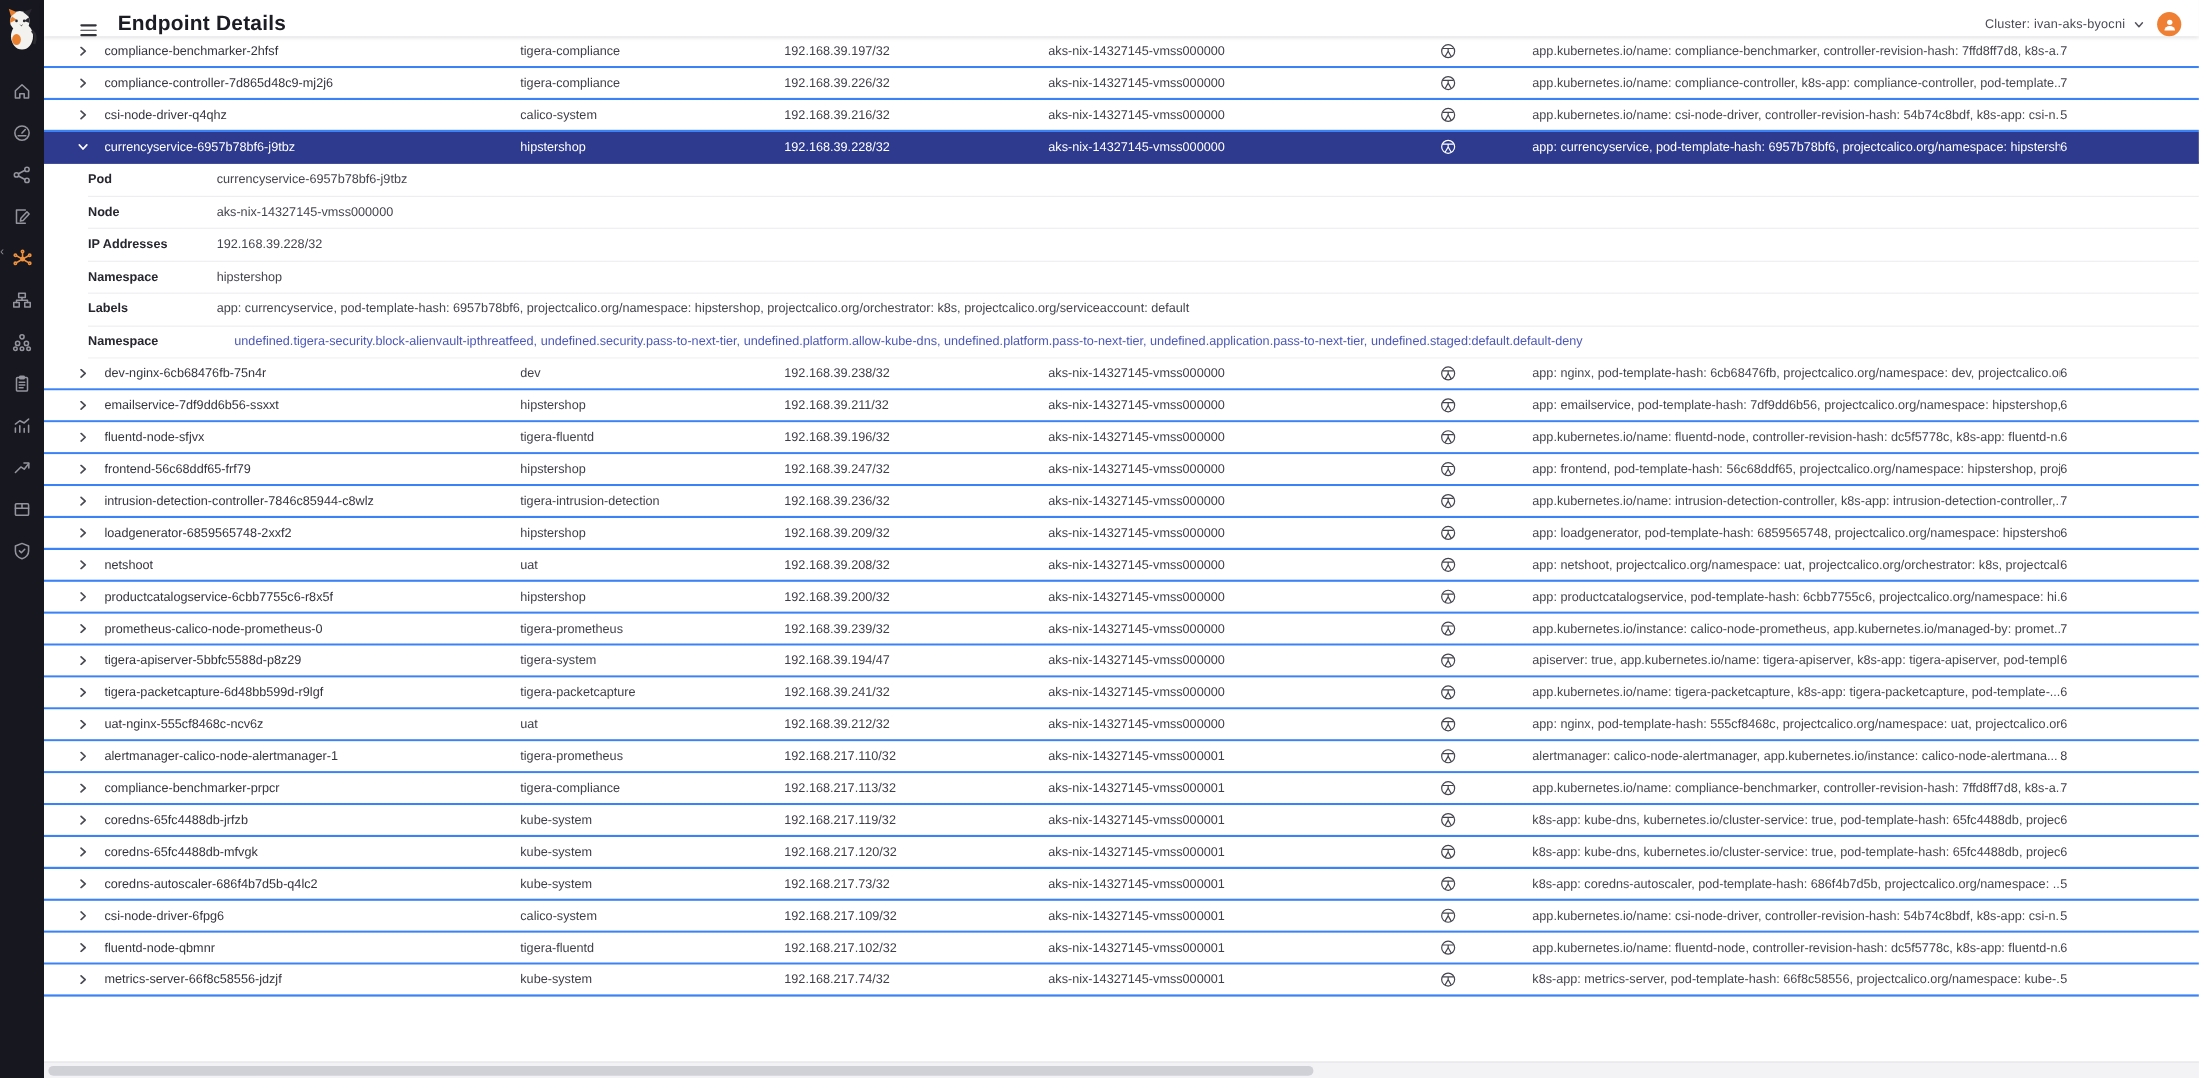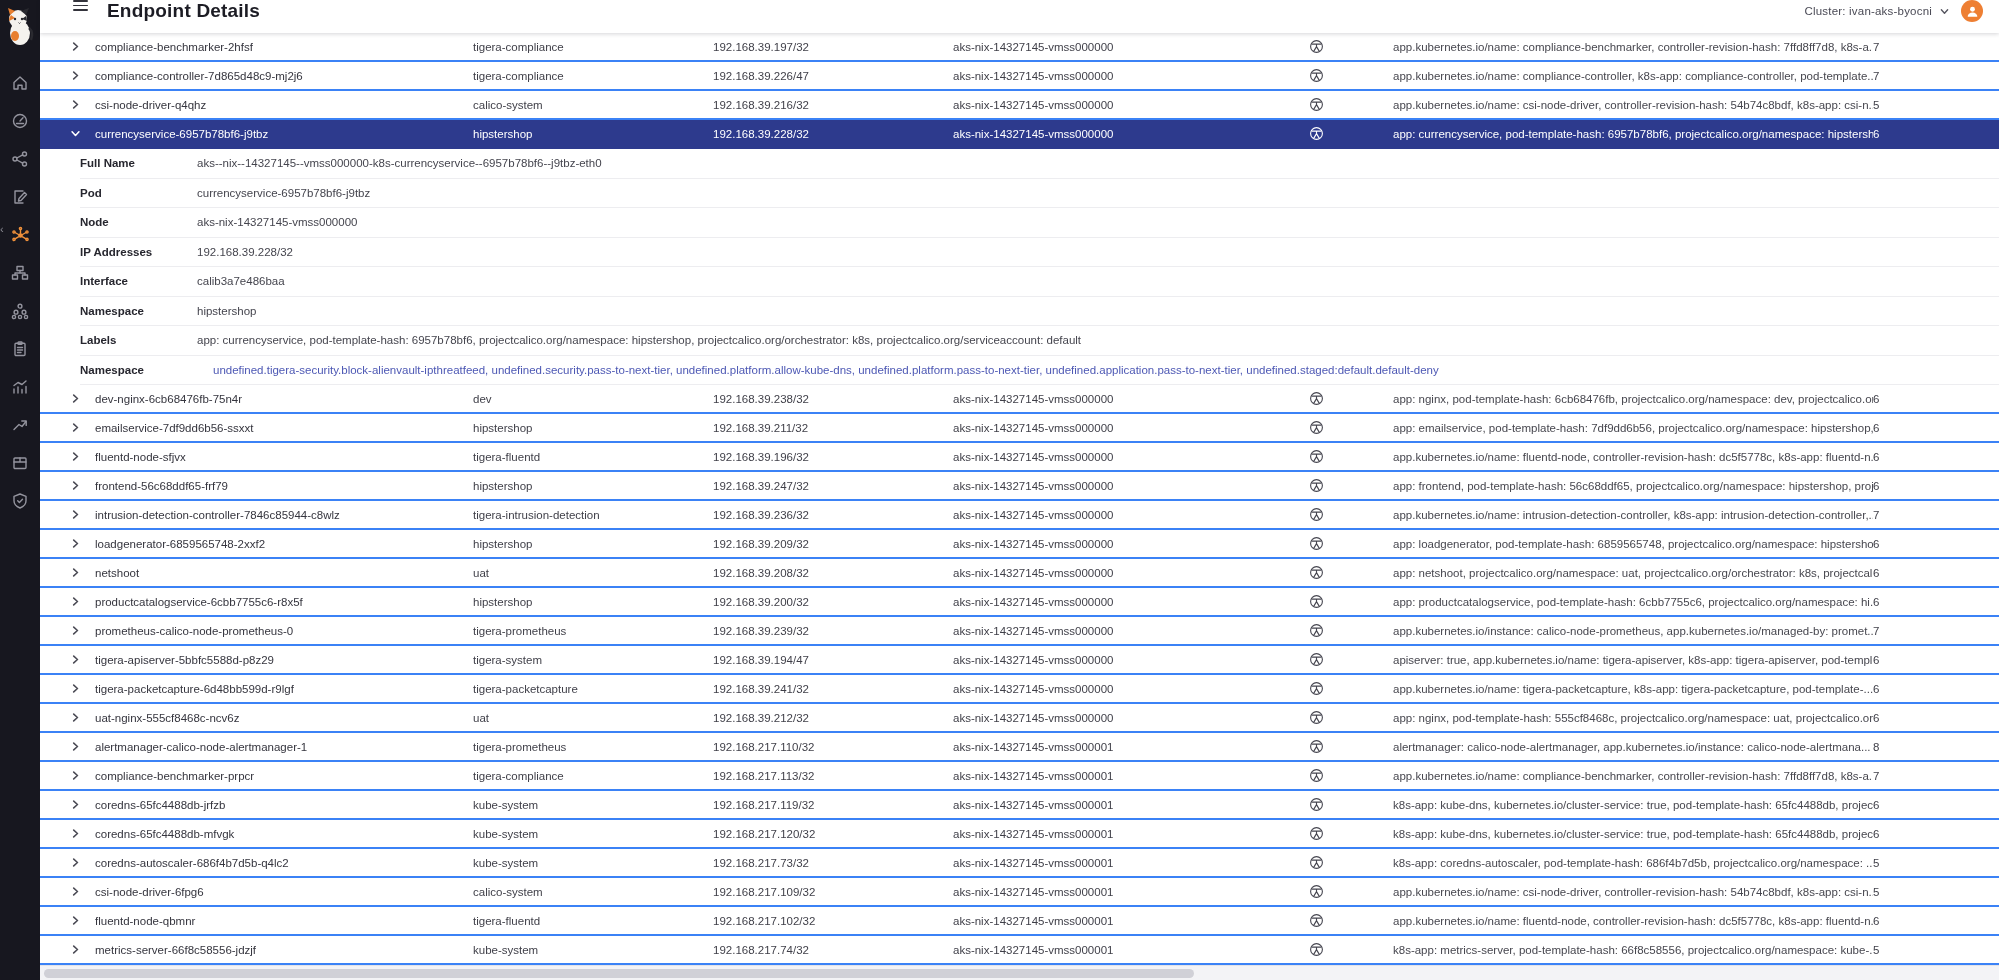--- a/index.html
+++ b/index.html
@@ -13,21 +13,21 @@
   .logo { width:32px; height:40px; margin-top:6px; margin-bottom:18px; }
   .nav-item { width:40px; height:38px; display:flex; align-items:center; justify-content:center;
     cursor:pointer; }
   .nav-item svg { stroke:#94949e; fill:none; stroke-width:1.4; stroke-linecap:round; stroke-linejoin:round; }
   .nav-item.active svg { stroke:#f0913b; }
   .collapse-arrow { position:absolute; left:0; top:222px; width:7px; height:14px; color:#8b8b94;
     font-size:11px; line-height:14px; }
 
   
   .main { flex:1; display:flex; flex-direction:column; background:#fff; min-width:0; }
-  .header { height:33px; display:flex; align-items:flex-start; background:#fff;
+  .header { height:33px; display:flex; align-items:flex-end; background:#fff;
     box-shadow:0 1px 4px rgba(20,20,40,.18); position:relative; z-index:5; flex-shrink:0; }
   .hamburger { margin-left:33px; width:15px; height:11px; display:flex; flex-direction:column;
     justify-content:space-between; cursor:pointer; }
   .hamburger span { display:block; height:1.8px; background:#33333b; border-radius:1px; }
   .page-title { margin-left:19px; font-size:19px; font-weight:700; color:#1c1c24; letter-spacing:.2px; }
   .header-right { margin-left:auto; display:flex; align-items:center; margin-right:16px; gap:12px; }
   .cluster-select { display:flex; align-items:center; gap:8px; cursor:pointer; }
   .cluster-label { font-size:11.5px; color:#4a4a55; letter-spacing:.2px; }
   .chev-down { width:9px; height:9px; }
   .chev-down polyline { fill:none; stroke:#55555f; stroke-width:1.5; stroke-linecap:round; stroke-linejoin:round; }
@@ -222,21 +222,21 @@
     <div class="cell c-count">7</div>
   </div>
         <div class="row">
     <div class="cell c-chevron">
       <svg class="chev" width="9" height="9" viewBox="0 0 10 10">
               <polyline points="3,1.2 7.2,5 3,8.8" fill="none" stroke="currentColor" stroke-width="1.7" stroke-linecap="round" stroke-linejoin="round"></polyline>
             </svg>
     </div>
     <div class="cell c-name">compliance-controller-7d865d48c9-mj2j6</div>
     <div class="cell c-ns">tigera-compliance</div>
-    <div class="cell c-ip">192.168.39.226/47</div>
+    <div class="cell c-ip">192.168.39.226/32</div>
     <div class="cell c-node">aks-nix-14327145-vmss000000</div>
     <div class="cell c-icon">
       <svg width="15" height="15" viewBox="0 0 15 15">
               <circle cx="7.5" cy="7.5" r="5.9"></circle>
               <path d="M2.6 5.1 H12.4 M7.5 5.1 V7.6 M7.5 7.6 L4.7 12.4 M7.5 7.6 L10.3 12.4"></path>
             </svg>
     </div>
     <div class="cell c-labels">app.kubernetes.io/name: compliance-controller, k8s-app: compliance-controller, pod-template...</div>
     <div class="cell c-count">7</div>
   </div>
@@ -273,40 +273,32 @@
       <svg width="15" height="15" viewBox="0 0 15 15">
               <circle cx="7.5" cy="7.5" r="5.9"></circle>
               <path d="M2.6 5.1 H12.4 M7.5 5.1 V7.6 M7.5 7.6 L4.7 12.4 M7.5 7.6 L10.3 12.4"></path>
             </svg>
     </div>
     <div class="cell c-labels">app: currencyservice, pod-template-hash: 6957b78bf6, projectcalico.org/namespace: hipstersh...</div>
     <div class="cell c-count">6</div>
   </div>
         <div class="detail-panel">
           <div class="drow">
-    <div class="dlabel">Full Name</div>
-    <div class="dvalue">aks--nix--14327145--vmss000000-k8s-currencyservice--6957b78bf6--j9tbz-eth0</div>
-  </div>
-          <div class="drow">
     <div class="dlabel">Pod</div>
     <div class="dvalue">currencyservice-6957b78bf6-j9tbz</div>
   </div>
           <div class="drow">
     <div class="dlabel">Node</div>
     <div class="dvalue">aks-nix-14327145-vmss000000</div>
   </div>
           <div class="drow">
     <div class="dlabel">IP Addresses</div>
     <div class="dvalue">192.168.39.228/32</div>
   </div>
           <div class="drow">
-    <div class="dlabel">Interface</div>
-    <div class="dvalue">calib3a7e486baa</div>
-  </div>
-          <div class="drow">
     <div class="dlabel">Namespace</div>
     <div class="dvalue">hipstershop</div>
   </div>
           <div class="drow">
     <div class="dlabel">Labels</div>
     <div class="dvalue">app: currencyservice, pod-template-hash: 6957b78bf6, projectcalico.org/namespace: hipstershop, projectcalico.org/orchestrator: k8s, projectcalico.org/serviceaccount: default</div>
   </div>
           <div class="drow">
     <div class="dlabel">Namespace</div>
     <div class="dvalue links"><span class="plink">undefined.tigera-security.block-alienvault-ipthreatfeed</span>, <span class="plink">undefined.security.pass-to-next-tier</span>, <span class="plink">undefined.platform.allow-kube-dns</span>, <span class="plink">undefined.platform.pass-to-next-tier</span>, <span class="plink">undefined.application.pass-to-next-tier</span>, <span class="plink">undefined.staged:default.default-deny</span></div>

